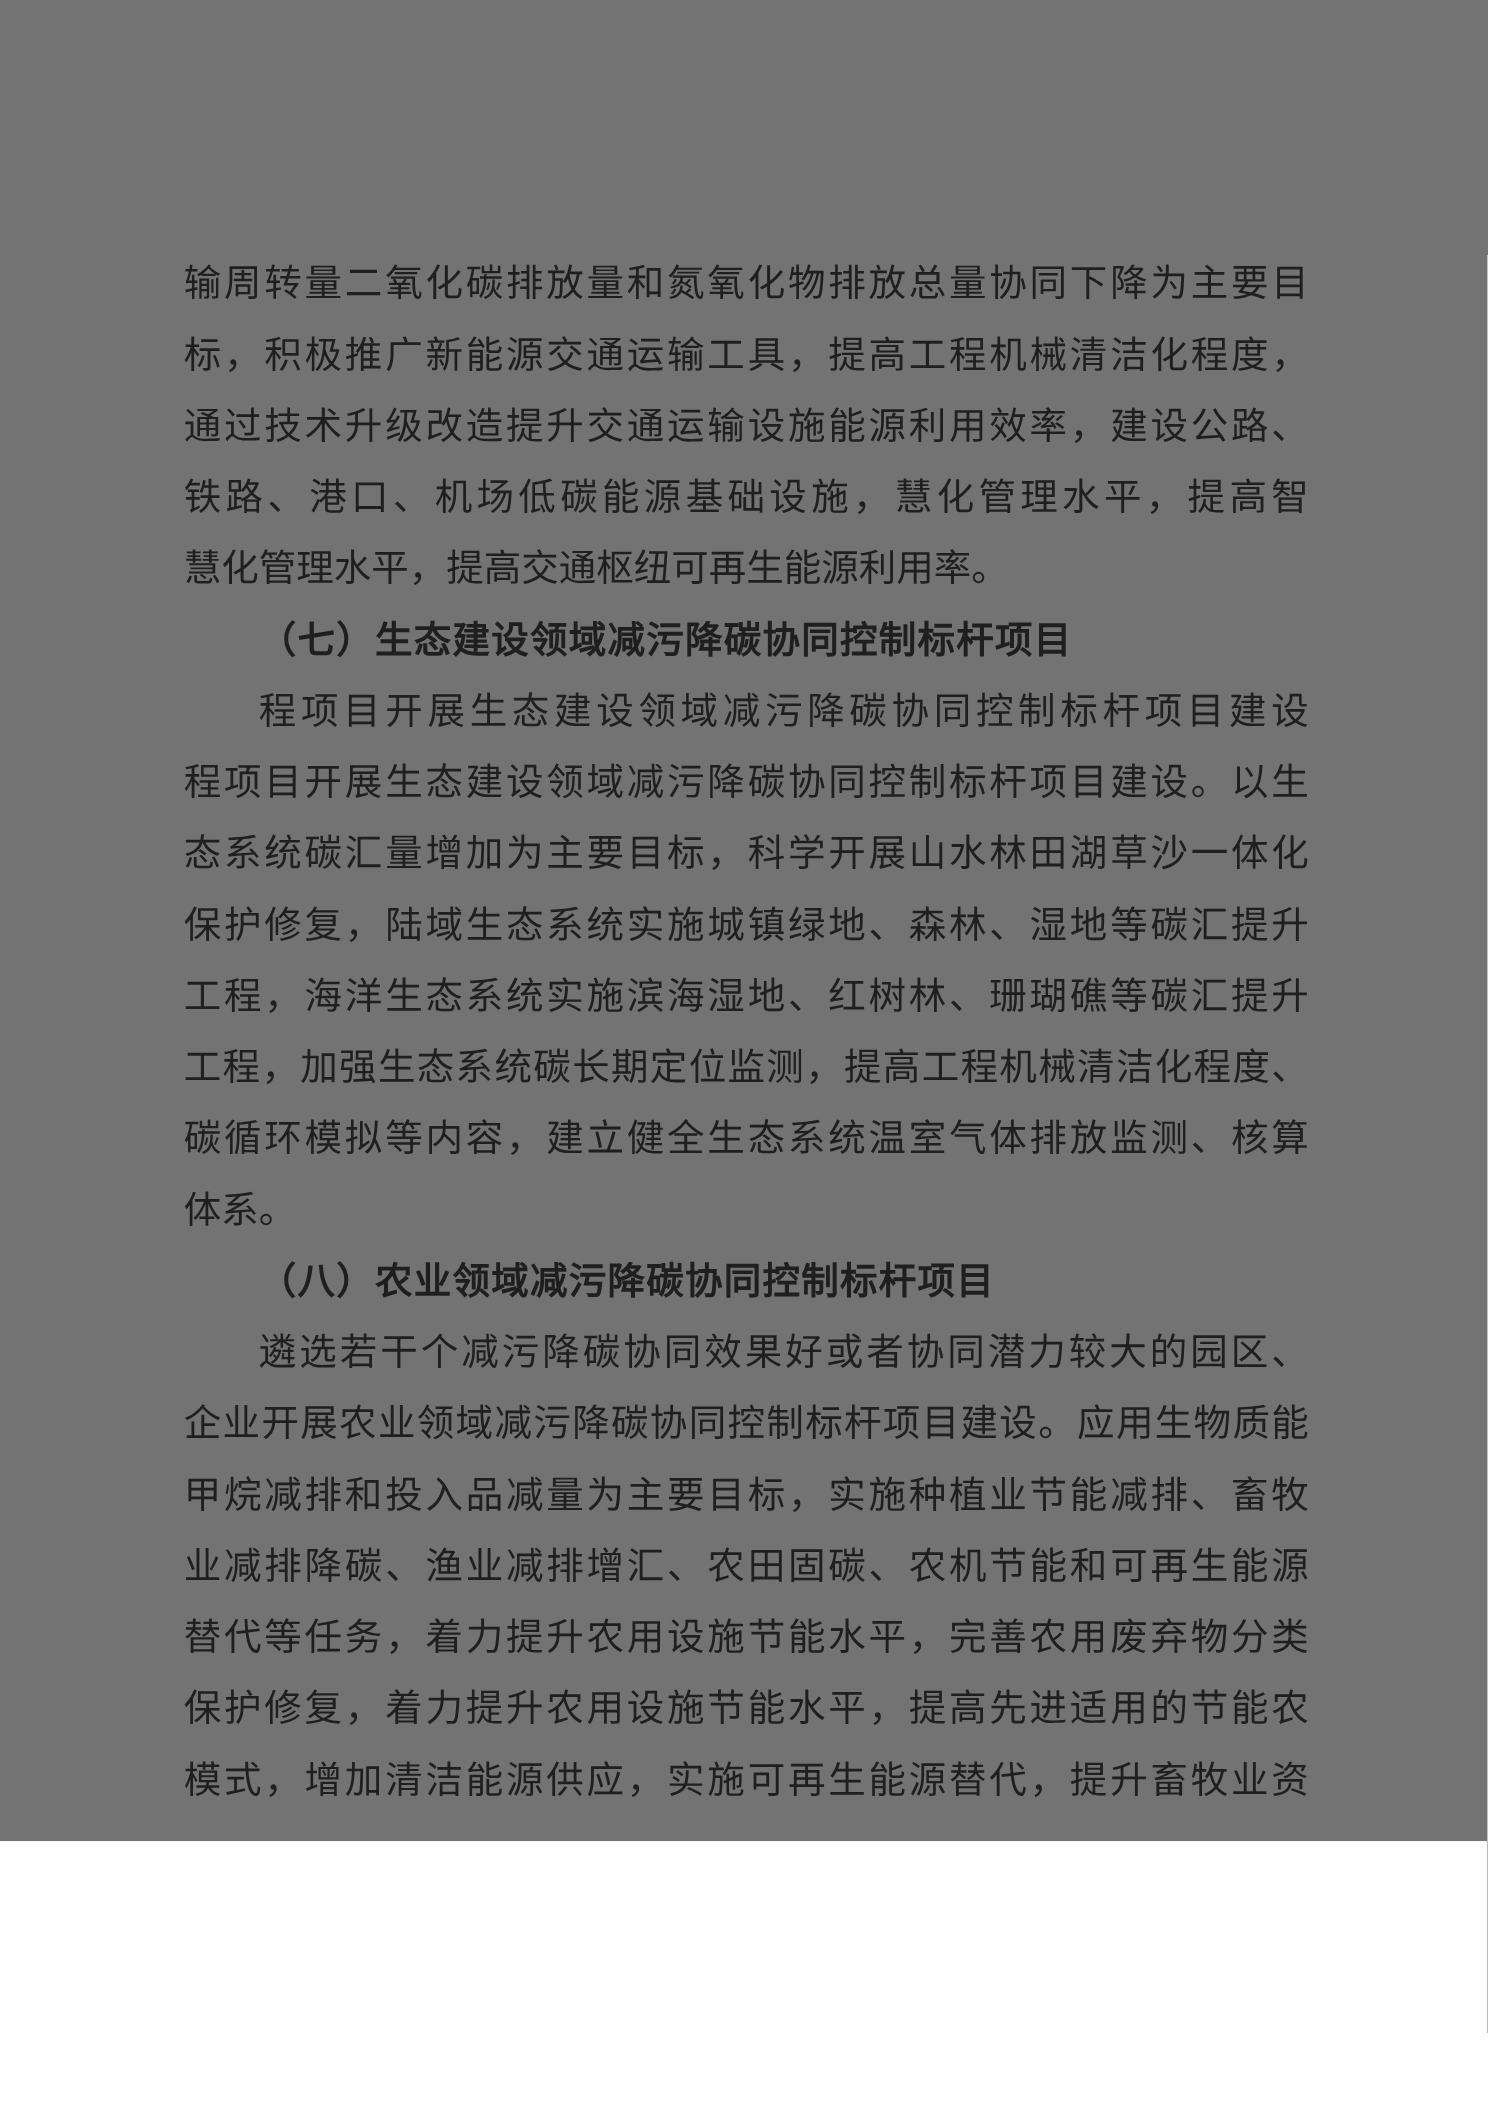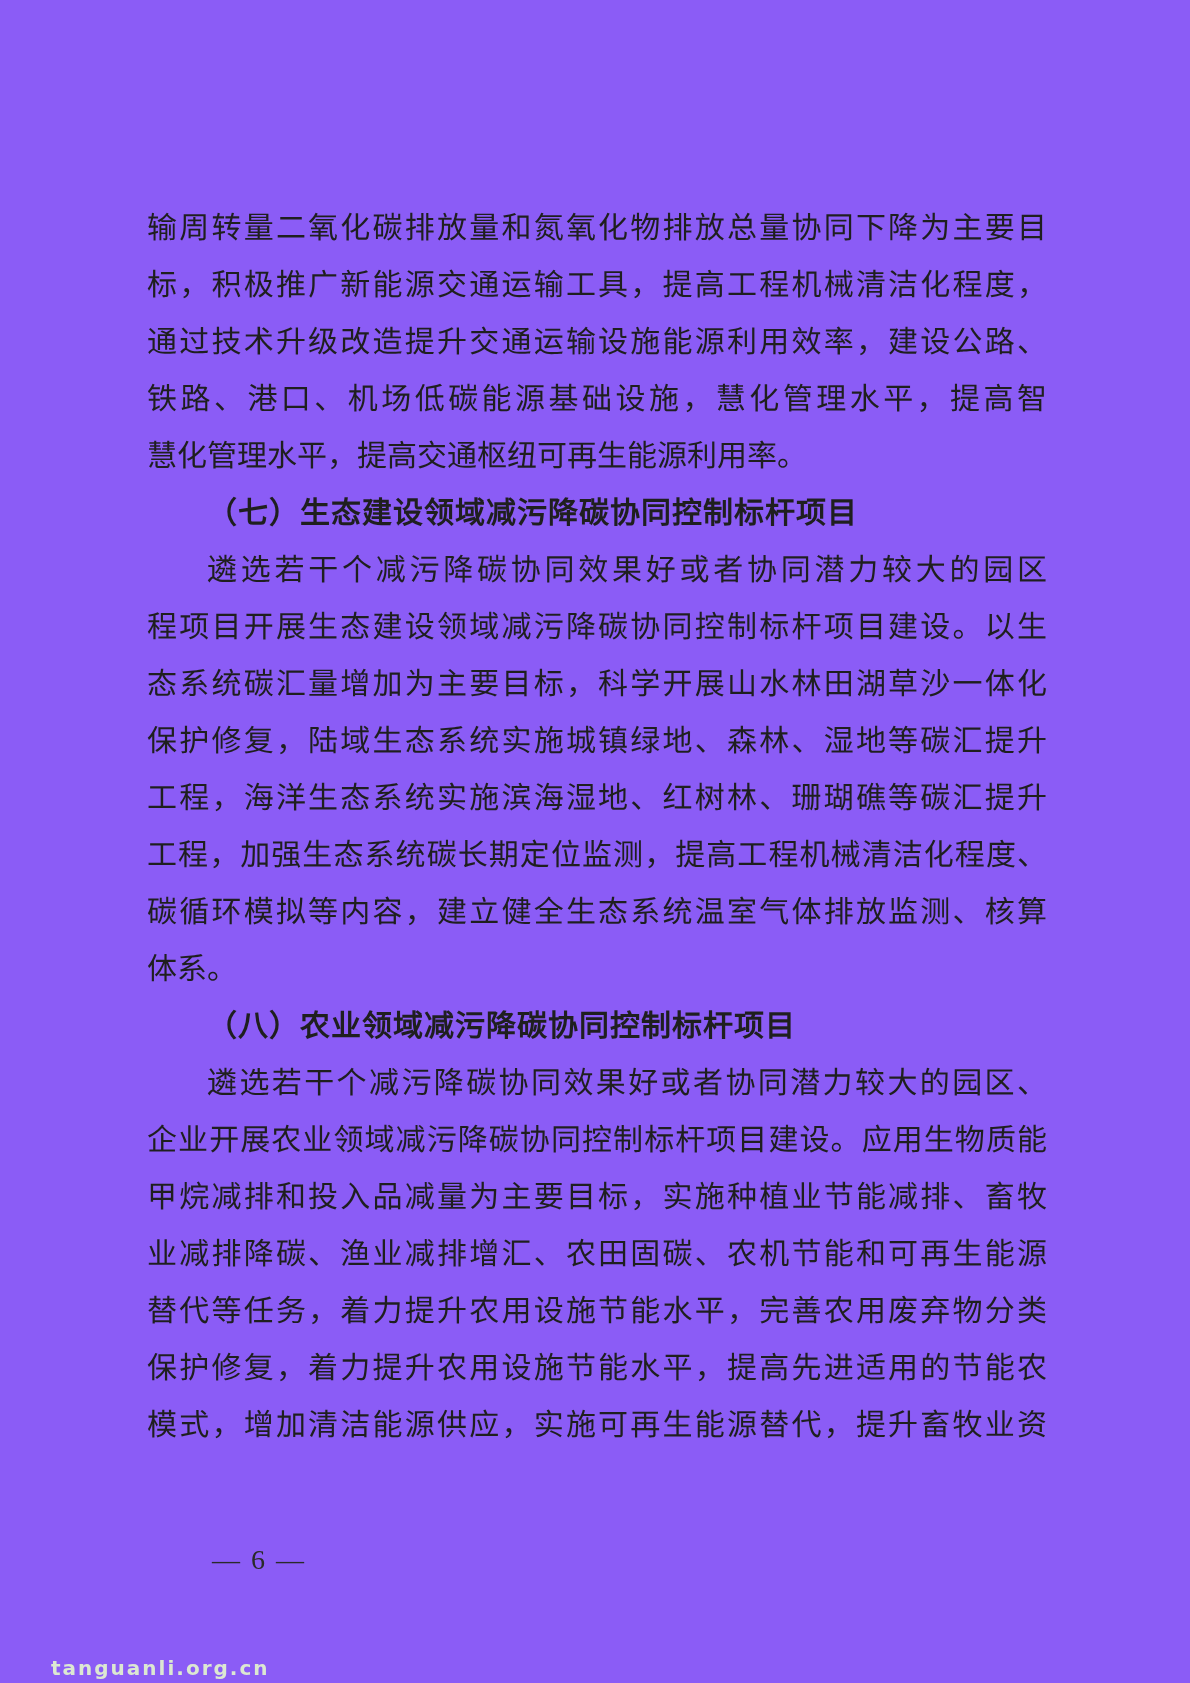--- a/index.html
+++ b/index.html
@@ -3,22 +3,22 @@
 <meta charset="utf-8">
 <style>
   html, body {
     margin: 0;
     padding: 0;
     background: #ffffff;
   }
   .page {
     position: relative;
     width: 1190px;
-    height: 1683px;
-    background: #8b5cf6;
+    height: 1473px;
+    background: #737373;
     overflow: hidden;
     font-family: "Liberation Serif", "DejaVu Serif", serif;
   }
   .text-block {
     position: absolute;
     left: 147px;
     top: 199px;
     width: 900px;
     font-size: 30px;
     color: #1f1f1f;
@@ -65,21 +65,21 @@
 
 <div class="page">
 
   <div class="text-block" id="text-block" style="color: rgb(31, 31, 31);">
       <div class="line justify">输周转量二氧化碳排放量和氮氧化物排放总量协同下降为主要目</div>
       <div class="line justify">标，积极推广新能源交通运输工具，提高工程机械清洁化程度，</div>
       <div class="line justify">通过技术升级改造提升交通运输设施能源利用效率，建设公路、</div>
       <div class="line justify">铁路、港口、机场低碳能源基础设施，慧化管理水平，提高智</div>
       <div class="line">慧化管理水平，提高交通枢纽可再生能源利用率。</div>
       <div class="line heading indent">（七）生态建设领域减污降碳协同控制标杆项目</div>
-      <div class="line justify indent">遴选若干个减污降碳协同效果好或者协同潜力较大的园区</div>
+      <div class="line justify indent">程项目开展生态建设领域减污降碳协同控制标杆项目建设</div>
       <div class="line justify">程项目开展生态建设领域减污降碳协同控制标杆项目建设。以生</div>
       <div class="line justify">态系统碳汇量增加为主要目标，科学开展山水林田湖草沙一体化</div>
       <div class="line justify">保护修复，陆域生态系统实施城镇绿地、森林、湿地等碳汇提升</div>
       <div class="line justify">工程，海洋生态系统实施滨海湿地、红树林、珊瑚礁等碳汇提升</div>
       <div class="line justify">工程，加强生态系统碳长期定位监测，提高工程机械清洁化程度、</div>
       <div class="line justify">碳循环模拟等内容，建立健全生态系统温室气体排放监测、核算</div>
       <div class="line">体系。</div>
       <div class="line heading indent">（八）农业领域减污降碳协同控制标杆项目</div>
       <div class="line justify indent">遴选若干个减污降碳协同效果好或者协同潜力较大的园区、</div>
       <div class="line justify">企业开展农业领域减污降碳协同控制标杆项目建设。应用生物质能</div>

